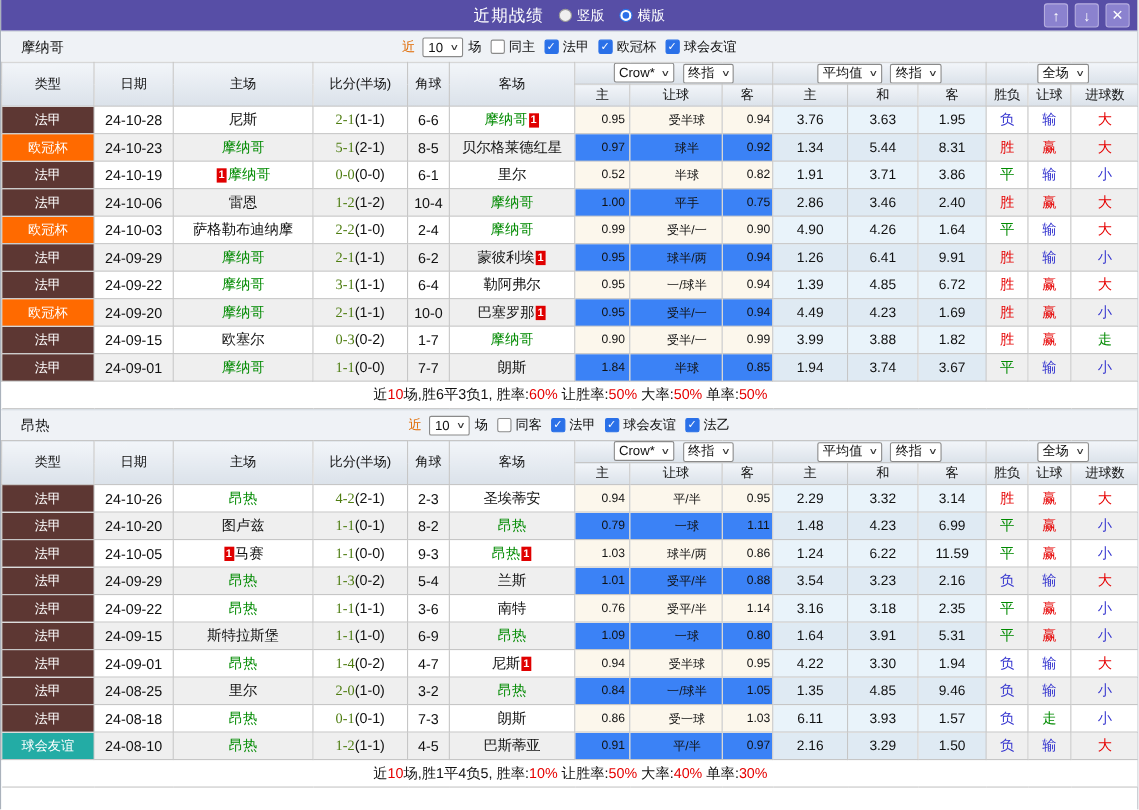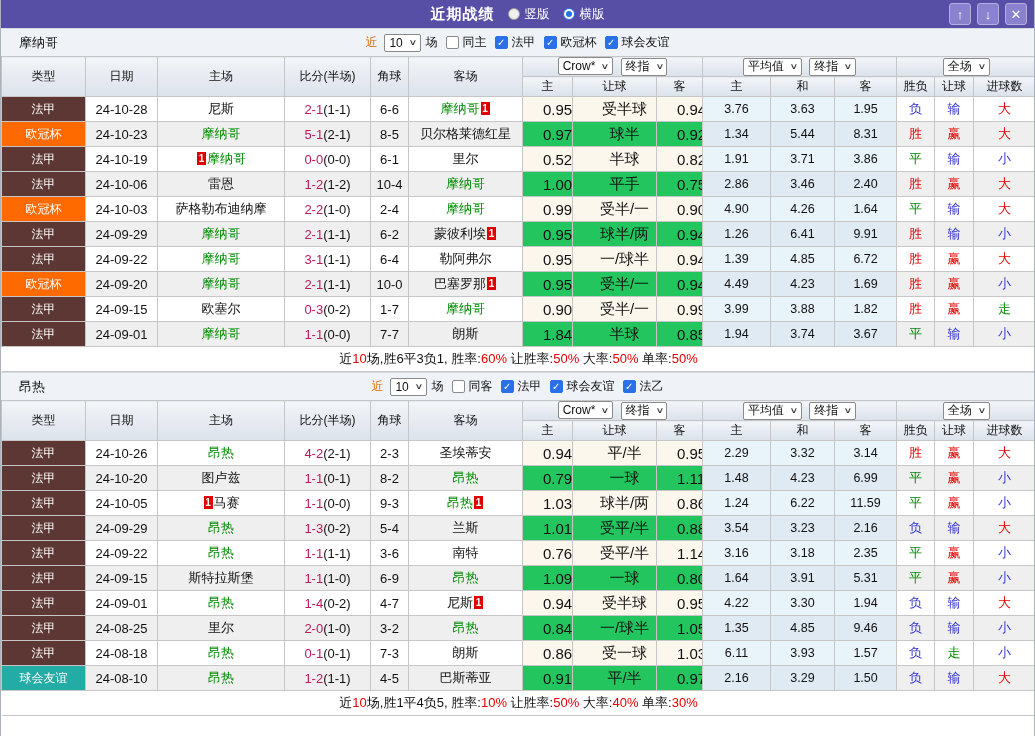--- a/index.html
+++ b/index.html
@@ -4,21 +4,21 @@
 <style>
   * { box-sizing: border-box; }
   body { margin:0; background:#fff; font-family:"Liberation Sans","DejaVu Sans",sans-serif; }
   .page { width:1035px; height:736px; overflow:hidden; background:#fff;
           border-left:1px solid #aab2bc; border-right:1px solid #aab2bc; }
 
   
   .titlebar { height:28px; background:#574ea6; position:relative; }
   .title-center { position:absolute; left:0; right:0; top:0; height:28px;
                   display:flex; align-items:center; justify-content:center; gap:5px; color:#fff; }
-  .title-text { font-weight:bold; font-size:15px; letter-spacing:1px;text-align:right; }
+  .title-text { font-weight:normal; font-size:15px; letter-spacing:1px;text-align:right; }
   .rlabel { font-size:12.5px; }
   .radio { width:12px; height:12px; border-radius:50%; background:#efefef; border:1px solid #9a9a9a;
            display:inline-block; position:relative; margin-left:8px; cursor:pointer; }
   .radio.checked { background:#fff; border-color:#2a70e8; }
   .radio.checked::after { content:""; position:absolute; inset:2px; border-radius:50%; background:#2a70e8; }
   .win-btns { position:absolute; right:7px; top:3px; display:flex; gap:6px; }
   .win-btn { width:22px; height:22px; background:#8b82cf; border:1px solid #b5addf; border-radius:3px;
              color:#fff; font-weight:bold; font-size:13px; display:flex; align-items:center;
              justify-content:center; cursor:pointer; }
 
@@ -39,26 +39,26 @@
 
   
   table { border-collapse:collapse; table-layout:fixed; width:1034px; font-size:13px; color:#111; }
   th, td { border:1px solid #c6c6c6; text-align:center; padding:0; overflow:hidden; white-space:nowrap; }
   thead th { background:linear-gradient(#f2f5f9,#dbe2ea); font-weight:normal; font-size:12px; height:20px; }
   thead th.grp { height:20px; }
   tbody td { height:25px; }
   tr.odd  td.c-plain, tr.odd  td.c-team, tr.odd  td.c-score, tr.odd  td.c-res { background:#fff; }
   tr.even td.c-plain, tr.even td.c-team, tr.even td.c-score, tr.even td.c-res { background:#efefef; }
   td.c-type { color:#fff; font-size:12px; }
-  td.c-odds { background:#fcf7ec; font-size:15px;padding-left:20px; }
-  tr.even td.c-odds { background:#22c55e; }
+  td.c-odds { background:#fcf7ec; font-size:11px;padding-left:20px; }
+  tr.even td.c-odds { background:#3b82f6; }
   td.c-avg { background:#e9f3fa; font-size:12.5px; }
   tr.even td.c-avg { background:#dfeaf3; }
   .t-green { color:#008a00; }
-  .ft { color:#be185d; }
+  .ft { color:#4d7c0f;font-family:Liberation Serif, serif; }
   .ht { color:#111; }
   .rc { display:inline-block; width:9px; height:13px; background:#e00000; color:#fff; font-size:10px;
         font-weight:bold; line-height:13px; text-align:center; vertical-align:1px; margin:0 1px; }
   td.r-red { color:#e60000; }  td.r-green { color:#008a00; }  td.r-blue { color:#3535cf; }
   td.summary { height:25px; background:#fff; font-size:13px; color:#111; border-left:none; border-right:none; }
   td.summary .red { color:#e60000; }
 </style>
 </head>
 <body>
 

